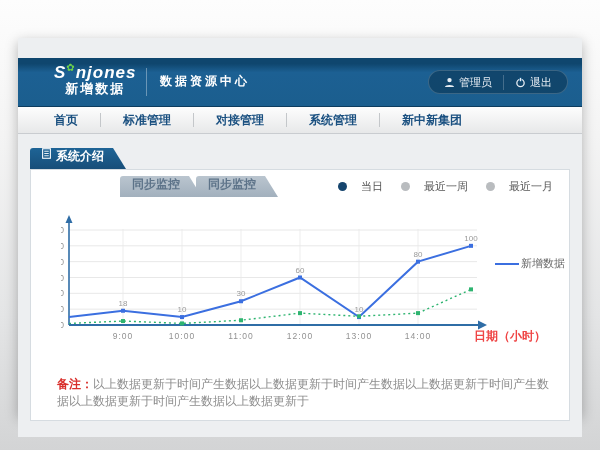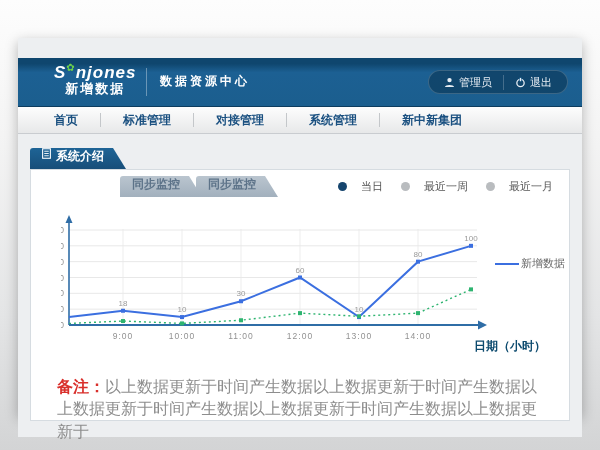--- a/index.html
+++ b/index.html
@@ -56,30 +56,30 @@
   
   .panel{
     position:absolute;left:12px;top:35px;width:538px;height:250px;
     background:#fff;border:1px solid #d6dce1;z-index:2;
   }
   .radios{position:absolute;right:16px;top:9px;display:flex;gap:18px;align-items:center;}
   .radio{display:flex;align-items:center;gap:14px;font-size:11px;color:#555;cursor:pointer;}
   .rdot{width:9px;height:9px;border-radius:50%;background:#b9bcbf;}
   .rdot.sel{background:#16456e;}
   .ylabel{position:absolute;left:10px;top:24px;font-size:12px;font-weight:bold;color:#1a5a8c;letter-spacing:1px;}
-  .xlabel{position:absolute;left:443px;top:158px;font-size:12px;font-weight:bold;color:#0c4a6e;white-space:nowrap;margin-top:10px;}
+  .xlabel{position:absolute;left:443px;top:158px;font-size:12px;font-weight:bold;color:#ef4444;white-space:nowrap;}
   #chart-svg{position:absolute;left:30px;top:45px;}
   #chart-svg .tick{font-size:8.5px;fill:#919191;letter-spacing:1px;}
   #chart-svg .ptlabel{font-size:8px;fill:#9a9a9a;}
   .legend{position:absolute;left:464px;top:86px;display:flex;flex-direction:column;gap:12px;}
   .legend-item{display:flex;align-items:center;gap:2px;font-size:11px;color:#666;white-space:nowrap;}
   .lg-line{width:24px;height:0;border-top:2px solid #3b6fe0;}
   .lg-line.dot{border-top:2px dotted #2eb470;}
   .note{
-    position:absolute;left:26px;right:20px;top:206px;font-size:16px;color:#8d8d8d;line-height:1.4;
+    position:absolute;left:26px;right:20px;top:206px;font-size:12px;color:#8d8d8d;line-height:1.4;
   }
   .note b{color:#d9302c;font-weight:bold;}
 </style>
 </head>
 <body>
 
 <div class="window">
 
   <div class="hdr">
     <div class="logo">

